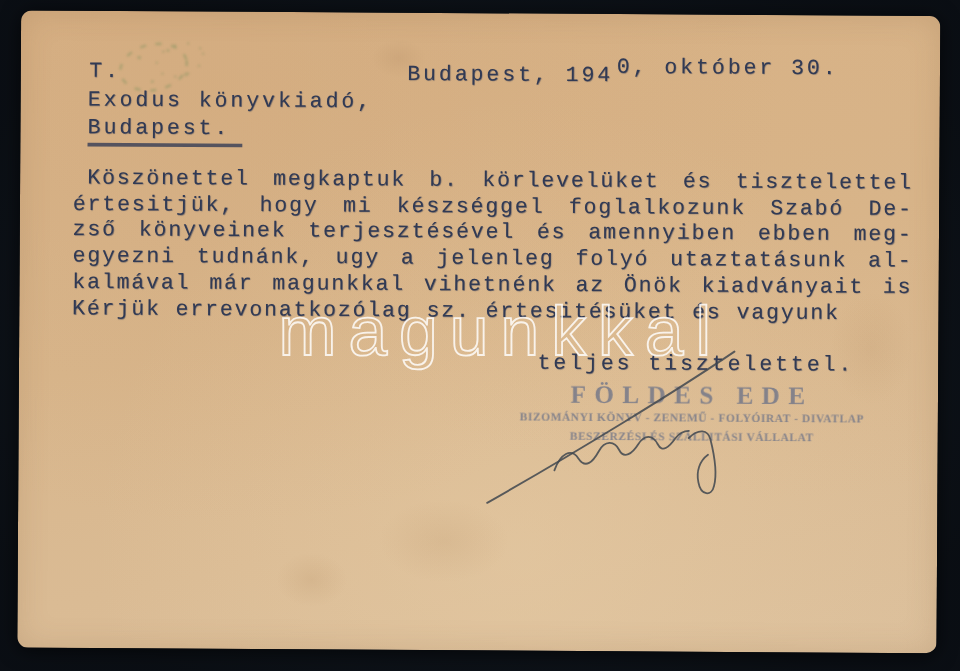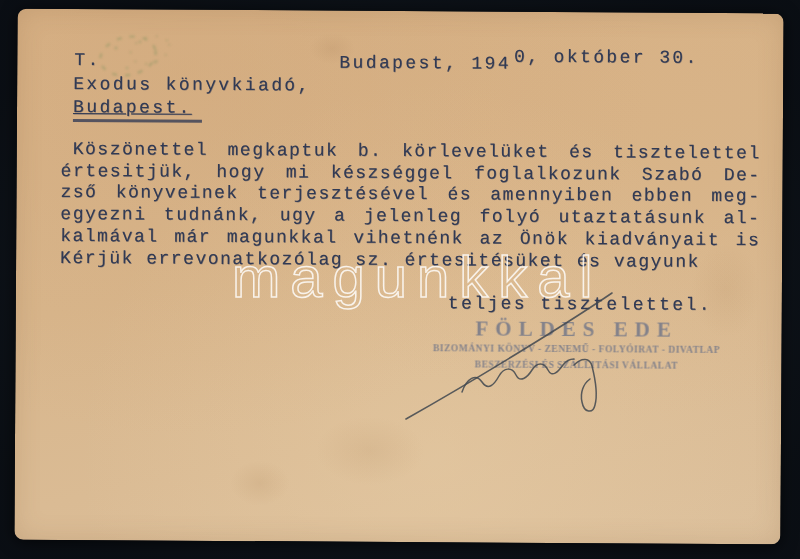--- a/index.html
+++ b/index.html
@@ -34,21 +34,21 @@
     color: #313a54;
     font: 18px/21px "Liberation Mono", monospace;
     letter-spacing: 2.4px;
     white-space: nowrap;
     text-shadow: 0.5px 0.5px 0.6px rgba(49,58,84,0.5);
   }
   .raised { position: relative; top: -7px; margin-left: 3px; }
   .underlined {
     display: inline-block;
     border-bottom: 3px solid rgba(49,58,84,0.78);
-    padding-right: 10px; padding-bottom: 1px; text-decoration: underline;
+    padding-right: 10px; padding-bottom: 1px;
   }
   .letter-body {
     position: absolute;
     left: 44px; top: 130px; width: 700px;
     color: #313a54;
     font: 18px/21.7px "Liberation Mono", monospace;
     letter-spacing: 1.5px;
     text-shadow: 0.5px 0.5px 0.6px rgba(49,58,84,0.5);
   }
   .jline { text-align: justify; text-align-last: justify; text-justify: inter-word; }

